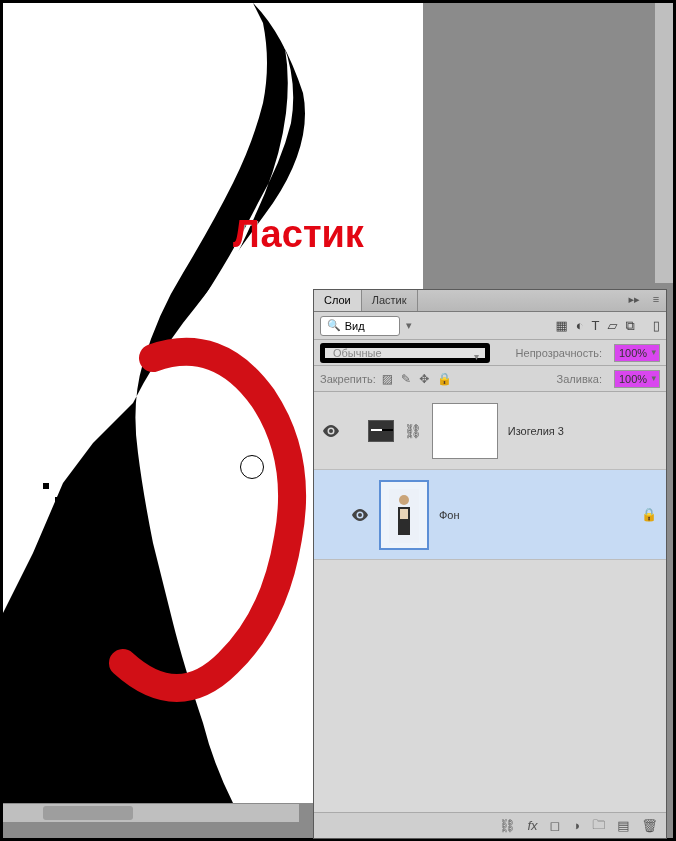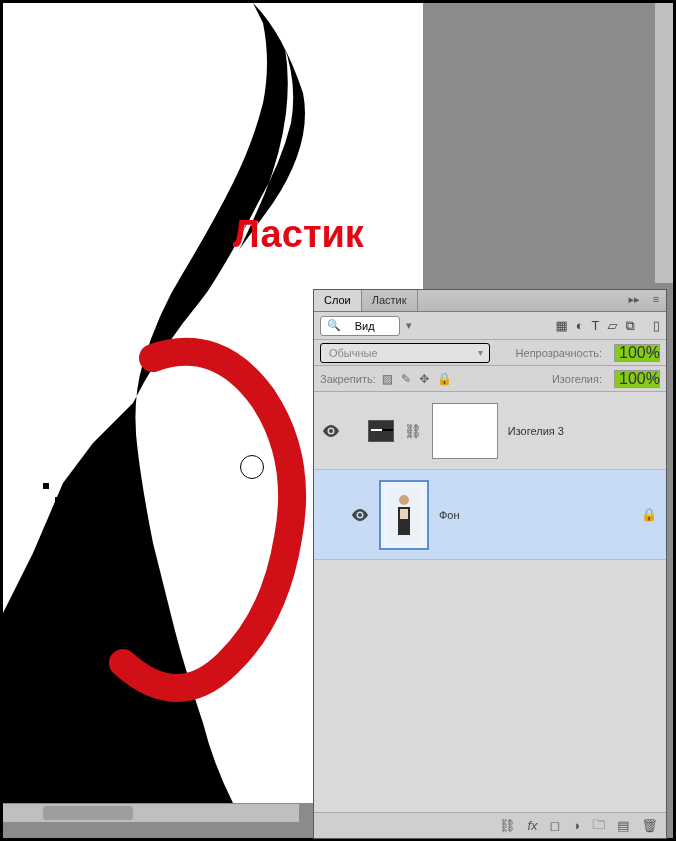--- a/index.html
+++ b/index.html
@@ -131,21 +131,20 @@
     border-radius: 3px;
     height: 20px;
     padding: 0 6px;
     width: 80px;
   }
   .search-wrap .mag { font-size: 11px; color: #555; margin-right: 4px; }
   .search-wrap input {
     border: none; outline: none;
     font-size: 11px; width: 50px;
     background: transparent;
-    margin-left: 10px;
   }
   .filter-icons {
     margin-left: auto;
     display: flex;
     gap: 8px;
     color: #444;
     font-size: 13px;
   }
   .filter-icons span { cursor: pointer; }
   .panel-row {
@@ -154,21 +153,21 @@
     border-bottom: 1px solid #aaa;
     display: flex;
     align-items: center;
     padding: 0 6px;
     gap: 6px;
     color: #777;
     font-size: 11px;
   }
   .blend-select {
     background: #e2e2e2;
-    border: 1px solid #000000;
+    border: 5px solid #000000;
     border-radius: 3px;
     height: 20px;
     padding: 0 22px 0 8px;
     color: #888;
     position: relative;
     width: 170px;
     display: flex;
     align-items: center;
   }
   .blend-select::after {
@@ -177,26 +176,26 @@
     right: 6px; top: 3px;
     font-size: 10px; color: #888;
   }
   .opacity-wrap {
     margin-left: auto;
     display: flex;
     align-items: center;
     gap: 12px;
   }
   .num-field {
-    background: #84cc16;
+    background: #d946ef;
     border: 1px solid #999;
     height: 18px;
     width: 46px;
     padding: 0 16px 0 4px;
-    font-size: 16px;
+    font-size: 11px;
     color: #333;
     position: relative;
     display: inline-flex;
     align-items: center;
   }
   .num-field::after {
     content: "▾";
     position: absolute;
     right: 3px; top: 2px;
     font-size: 9px; color: #666;
@@ -364,21 +363,21 @@
 
     <div class="panel-row lock-row">
       <span>Закрепить:</span>
       <div class="lock-icons">
         <span>▨</span>
         <span>✎</span>
         <span>✥</span>
         <span>🔒</span>
       </div>
       <div class="opacity-wrap">
-        <span>Изогелия:</span>
+        <span>Заливка:</span>
         <span class="num-field">100%</span>
       </div>
     </div>
 
     <div class="layers-list">
 
       <div class="layer-row" style="min-height:78px;">
         <span class="eye">
           <svg width="16" height="12" viewBox="0 0 16 12">
               <path d="M8 0C3 0 0 6 0 6s3 6 8 6 8-6 8-6-3-6-8-6zm0 9.5A3.5 3.5 0 118 2.5a3.5 3.5 0 010 7z" fill="#444"></path>

